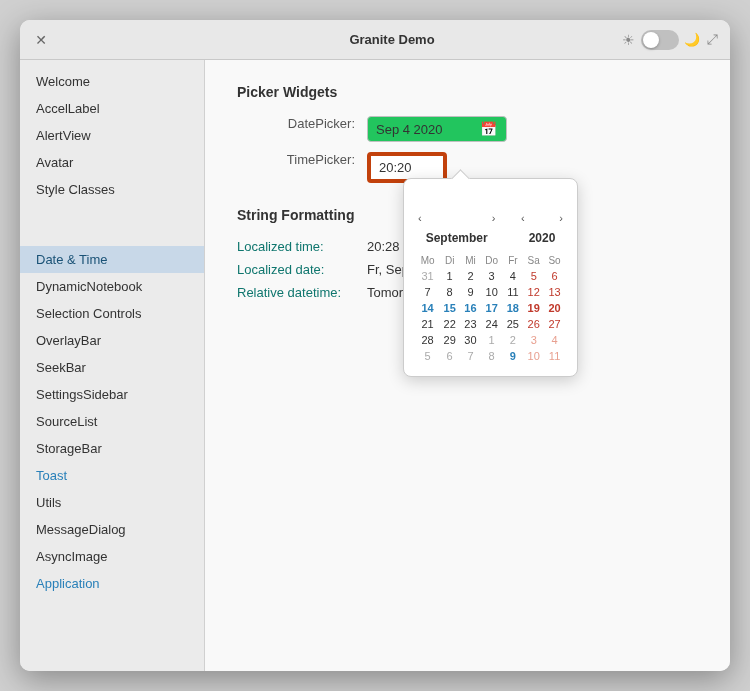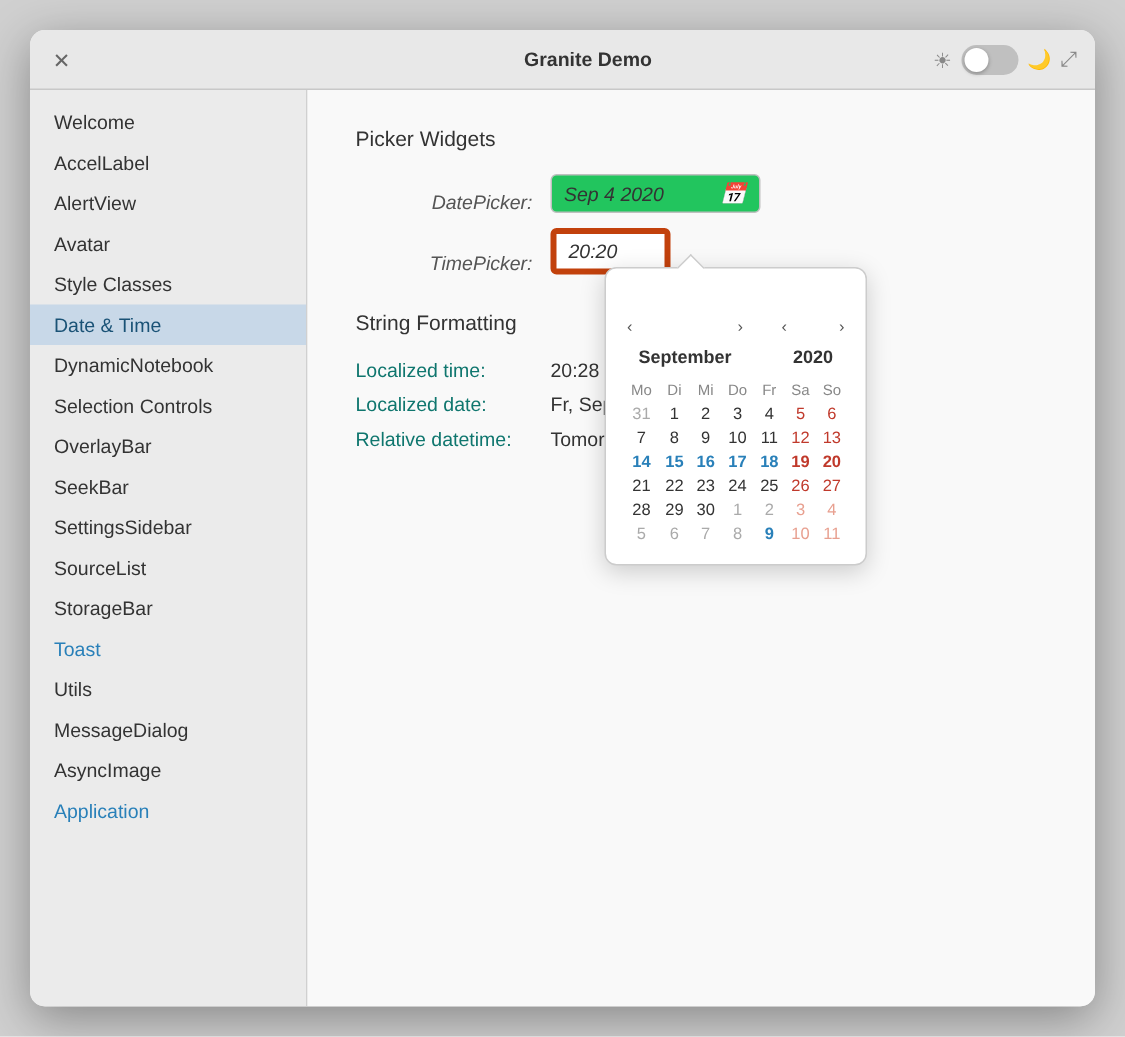--- a/index.html
+++ b/index.html
@@ -108,42 +108,42 @@
     .sidebar-item {
       padding: 6px 16px;
       cursor: pointer;
       color: #333;
       font-size: 13px;
     }
     .sidebar-item.active {
       background: #c8d8e8;
       color: #1a5276;
       font-weight: 500;
+      margin-top: 43px;
     }
     .sidebar-item.blue {
       color: #2980b9;
     }
     .main-content {
       flex: 1;
       background: #f9f9f9;
       padding: 24px 32px;
       position: relative;
       overflow: hidden;
     }
     .section-title {
       font-size: 14px;
-      font-weight: 400;
+      font-weight: 700;
       color: #333;
       margin-bottom: 16px;
     }
     .form-row {
       display: flex;
-      align-items: flex-end;
+      align-items: flex-start;
       margin-bottom: 10px;
-      font-style: italic;
     }
     .form-label {
       width: 130px;
       text-align: right;
       color: #555;
       font-size: 13px;
       padding-right: 12px;
     }
     .date-input-wrapper {
       display: flex;

